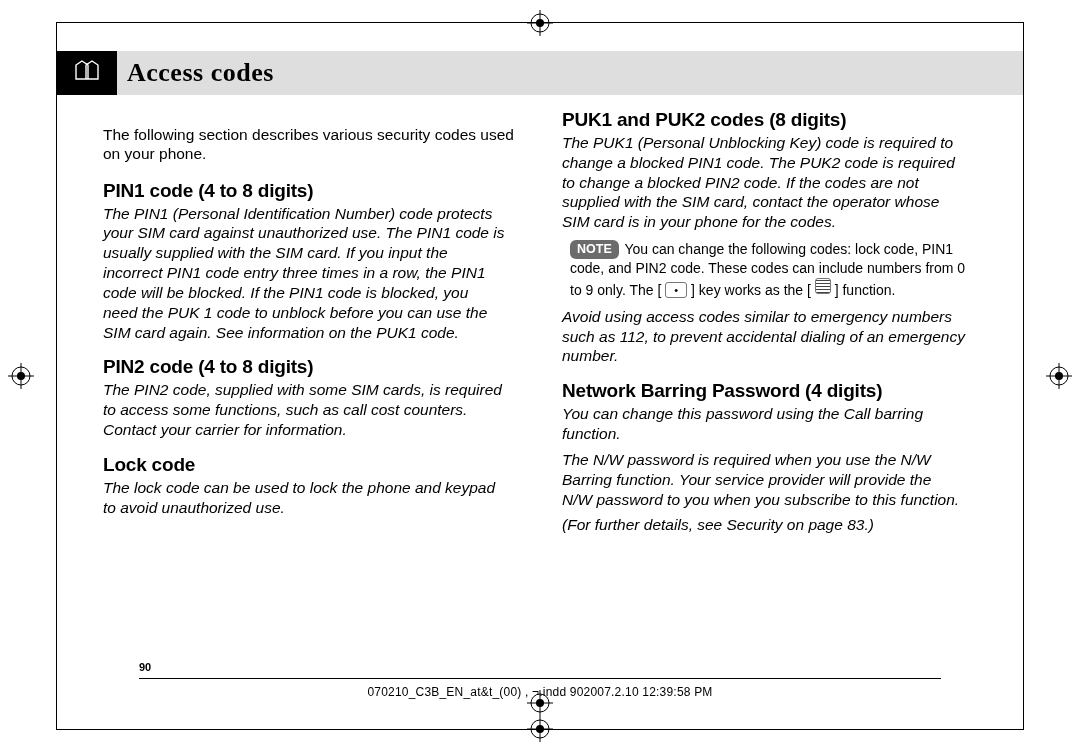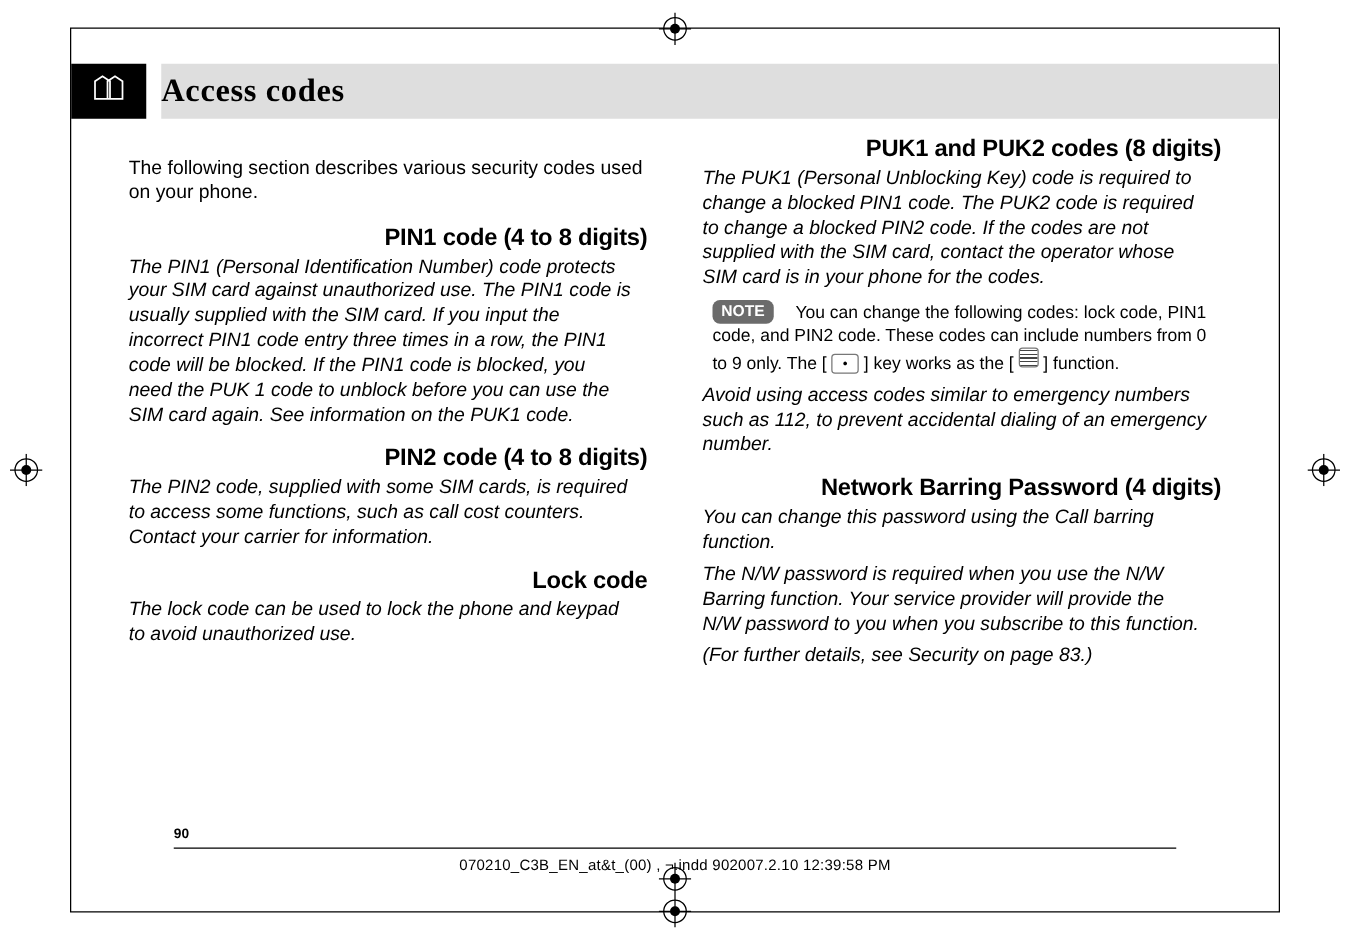--- a/index.html
+++ b/index.html
@@ -39,41 +39,41 @@
   }
   .title-left-block{
     width:60px;background:var(--titleaccent);
     display:flex;align-items:center;justify-content:center;color:#fff;font-size:22px;
   }
   .title-bar{
     background:var(--titleband);
     display:flex;align-items:center;
     font-family:Georgia,"Times New Roman",serif;
     font-size:26px;font-weight:bold;
-    padding-left:0;flex:1;letter-spacing:0.5px;margin-left:12px;
+    padding-left:10px;flex:1;letter-spacing:0.5px;
   }
 
   
   .content{
     display:flex;gap:44px;
     padding:14px 46px 0 46px;
   }
   .col{flex:1;min-width:0;}
   .intro,.body,.note-text,.aside{
     font-size:15.5px;line-height:1.28;
   }
-  .h2{font-size:19px;font-weight:700;margin:14px 0 2px 0;letter-spacing:-0.2px;text-align:right;}
+  .h2{font-size:19px;font-weight:700;margin:14px 0 2px 0;letter-spacing:-0.2px;}
   .body{margin:0 12px 6px 0;font-style:italic;}
   .note{
     display:block;font-size:14px;line-height:1.3;margin:8px 0 8px 8px;
   }
   .note-pill{
     display:inline-block;background:var(--notepill);color:#fff;
     border-radius:6px;padding:1px 7px 2px;font-size:12.5px;font-weight:700;
-    margin-right:14px;vertical-align:1px;
+    margin-right:2px;vertical-align:1px;
   }
   .keycap{
     display:inline-block;border:1px solid #777;border-radius:3px;
     padding:0 5px;font-size:11px;line-height:14px;vertical-align:1px;
     background:#fff;
   }
   .keycap.stripes{
     background:repeating-linear-gradient(0deg,#444 0 1px,#fff 1px 3px);
     width:14px;height:14px;padding:0;
   }

